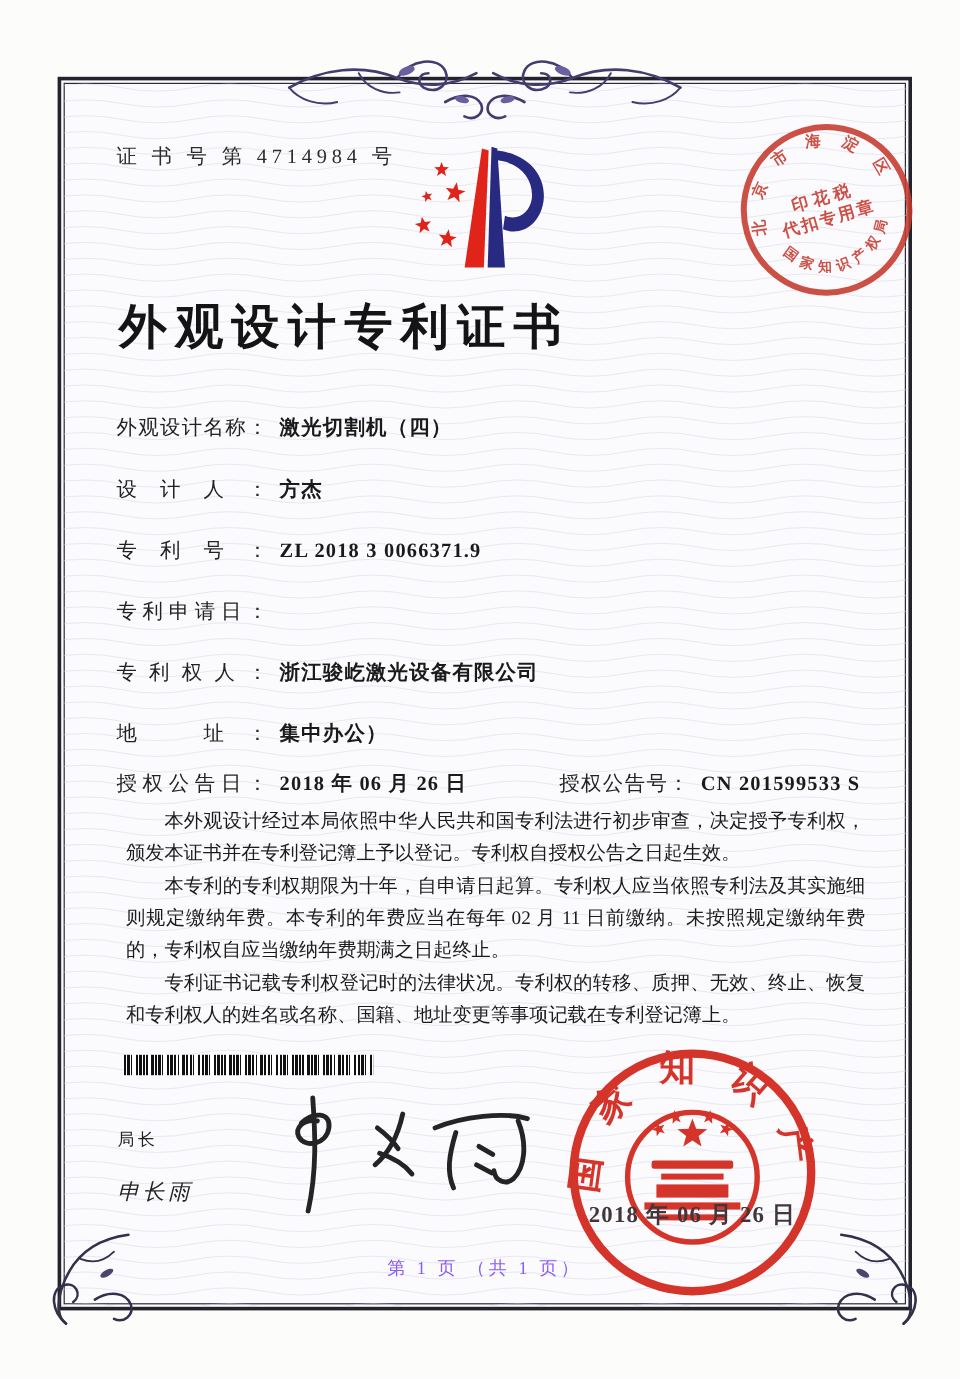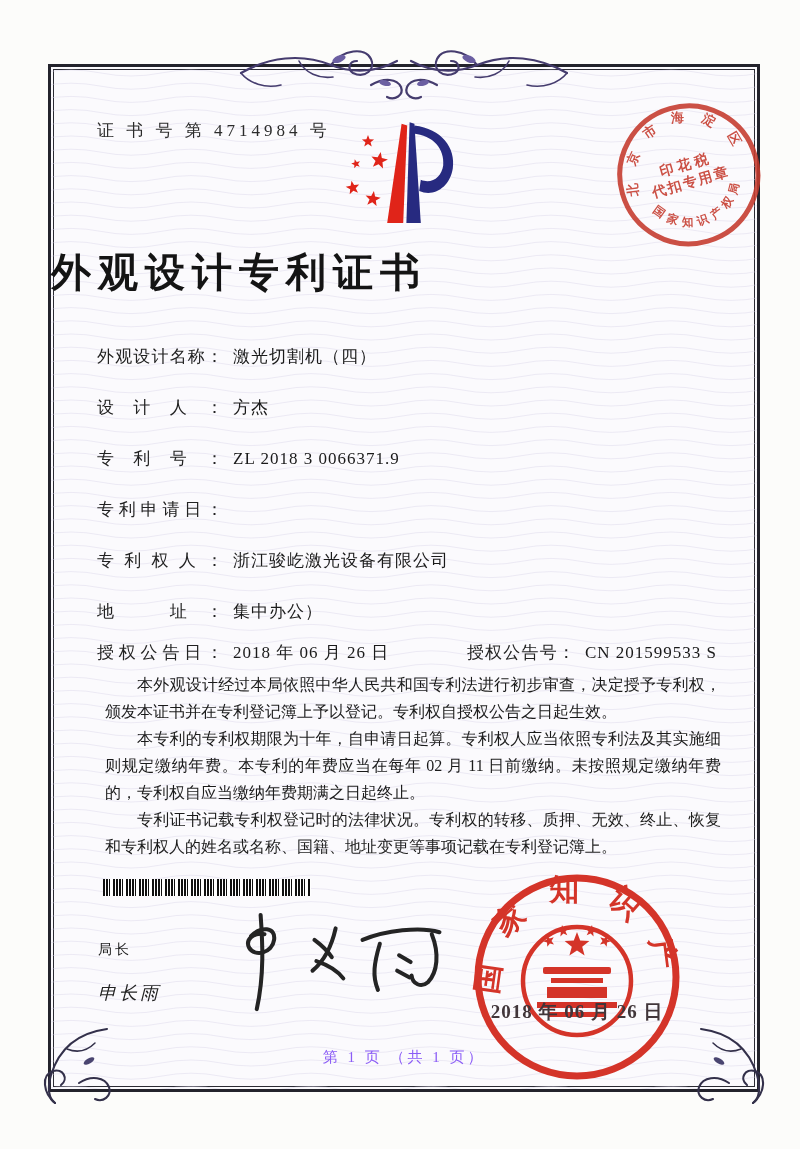--- a/index.html
+++ b/index.html
@@ -11,32 +11,32 @@
   .page{position:absolute;inset:0;}
   .frame{
     position:absolute;left:48px;top:64px;width:706px;height:1022px;
     border:3px solid #23232c;background:#fbfafd;
   }
   .frame-inner{position:absolute;inset:2px;border:1px solid #2b2b34;pointer-events:none;}
   .waves{position:absolute;inset:0;z-index:0;pointer-events:none;}
   .content{position:absolute;inset:0;z-index:2;}
 
   
-  .header{position:relative;height:278px;}
+  .header{position:relative;height:278px;padding-left:48px;}
   .cert-no{position:absolute;left:46px;top:52px;font-size:17px;letter-spacing:4px;color:#2b2b2b;}
   .logo{position:absolute;left:50%;transform:translateX(-50%);top:40px;}
   .title{position:absolute;top:178px;width:100%;text-align:left;font-size:40px;font-weight:700;letter-spacing:7px;color:#141414;}
 
   
   .fields{padding:0 40px 0 46px;}
   .frow{display:flex;align-items:flex-start;margin-bottom:27px;font-size:17px;line-height:24px;}
   .frow.addr{margin-bottom:17px;}
   .flabel{width:126px;display:flex;justify-content:space-between;flex-shrink:0;color:#222;}
   .flabel.small{width:108px;}
-  .fvalue{margin-left:10px;letter-spacing:1px;color:#1a1a1a;}
+  .fvalue{margin-left:10px;letter-spacing:1px;color:#1a1a1a;font-weight:bold;}
   .fvalue .vline{display:block;}
   .split{display:flex;justify-content:space-between;margin-bottom:0;}
   .subrow{display:flex;align-items:flex-start;}
 
   
   .body-text{margin:6px 36px 0 54px;}
   .body-text p{margin:0;font-size:16px;line-height:27px;text-align:justify;text-indent:2em;color:#1b1b1b;}
 
   
   .barcode{

